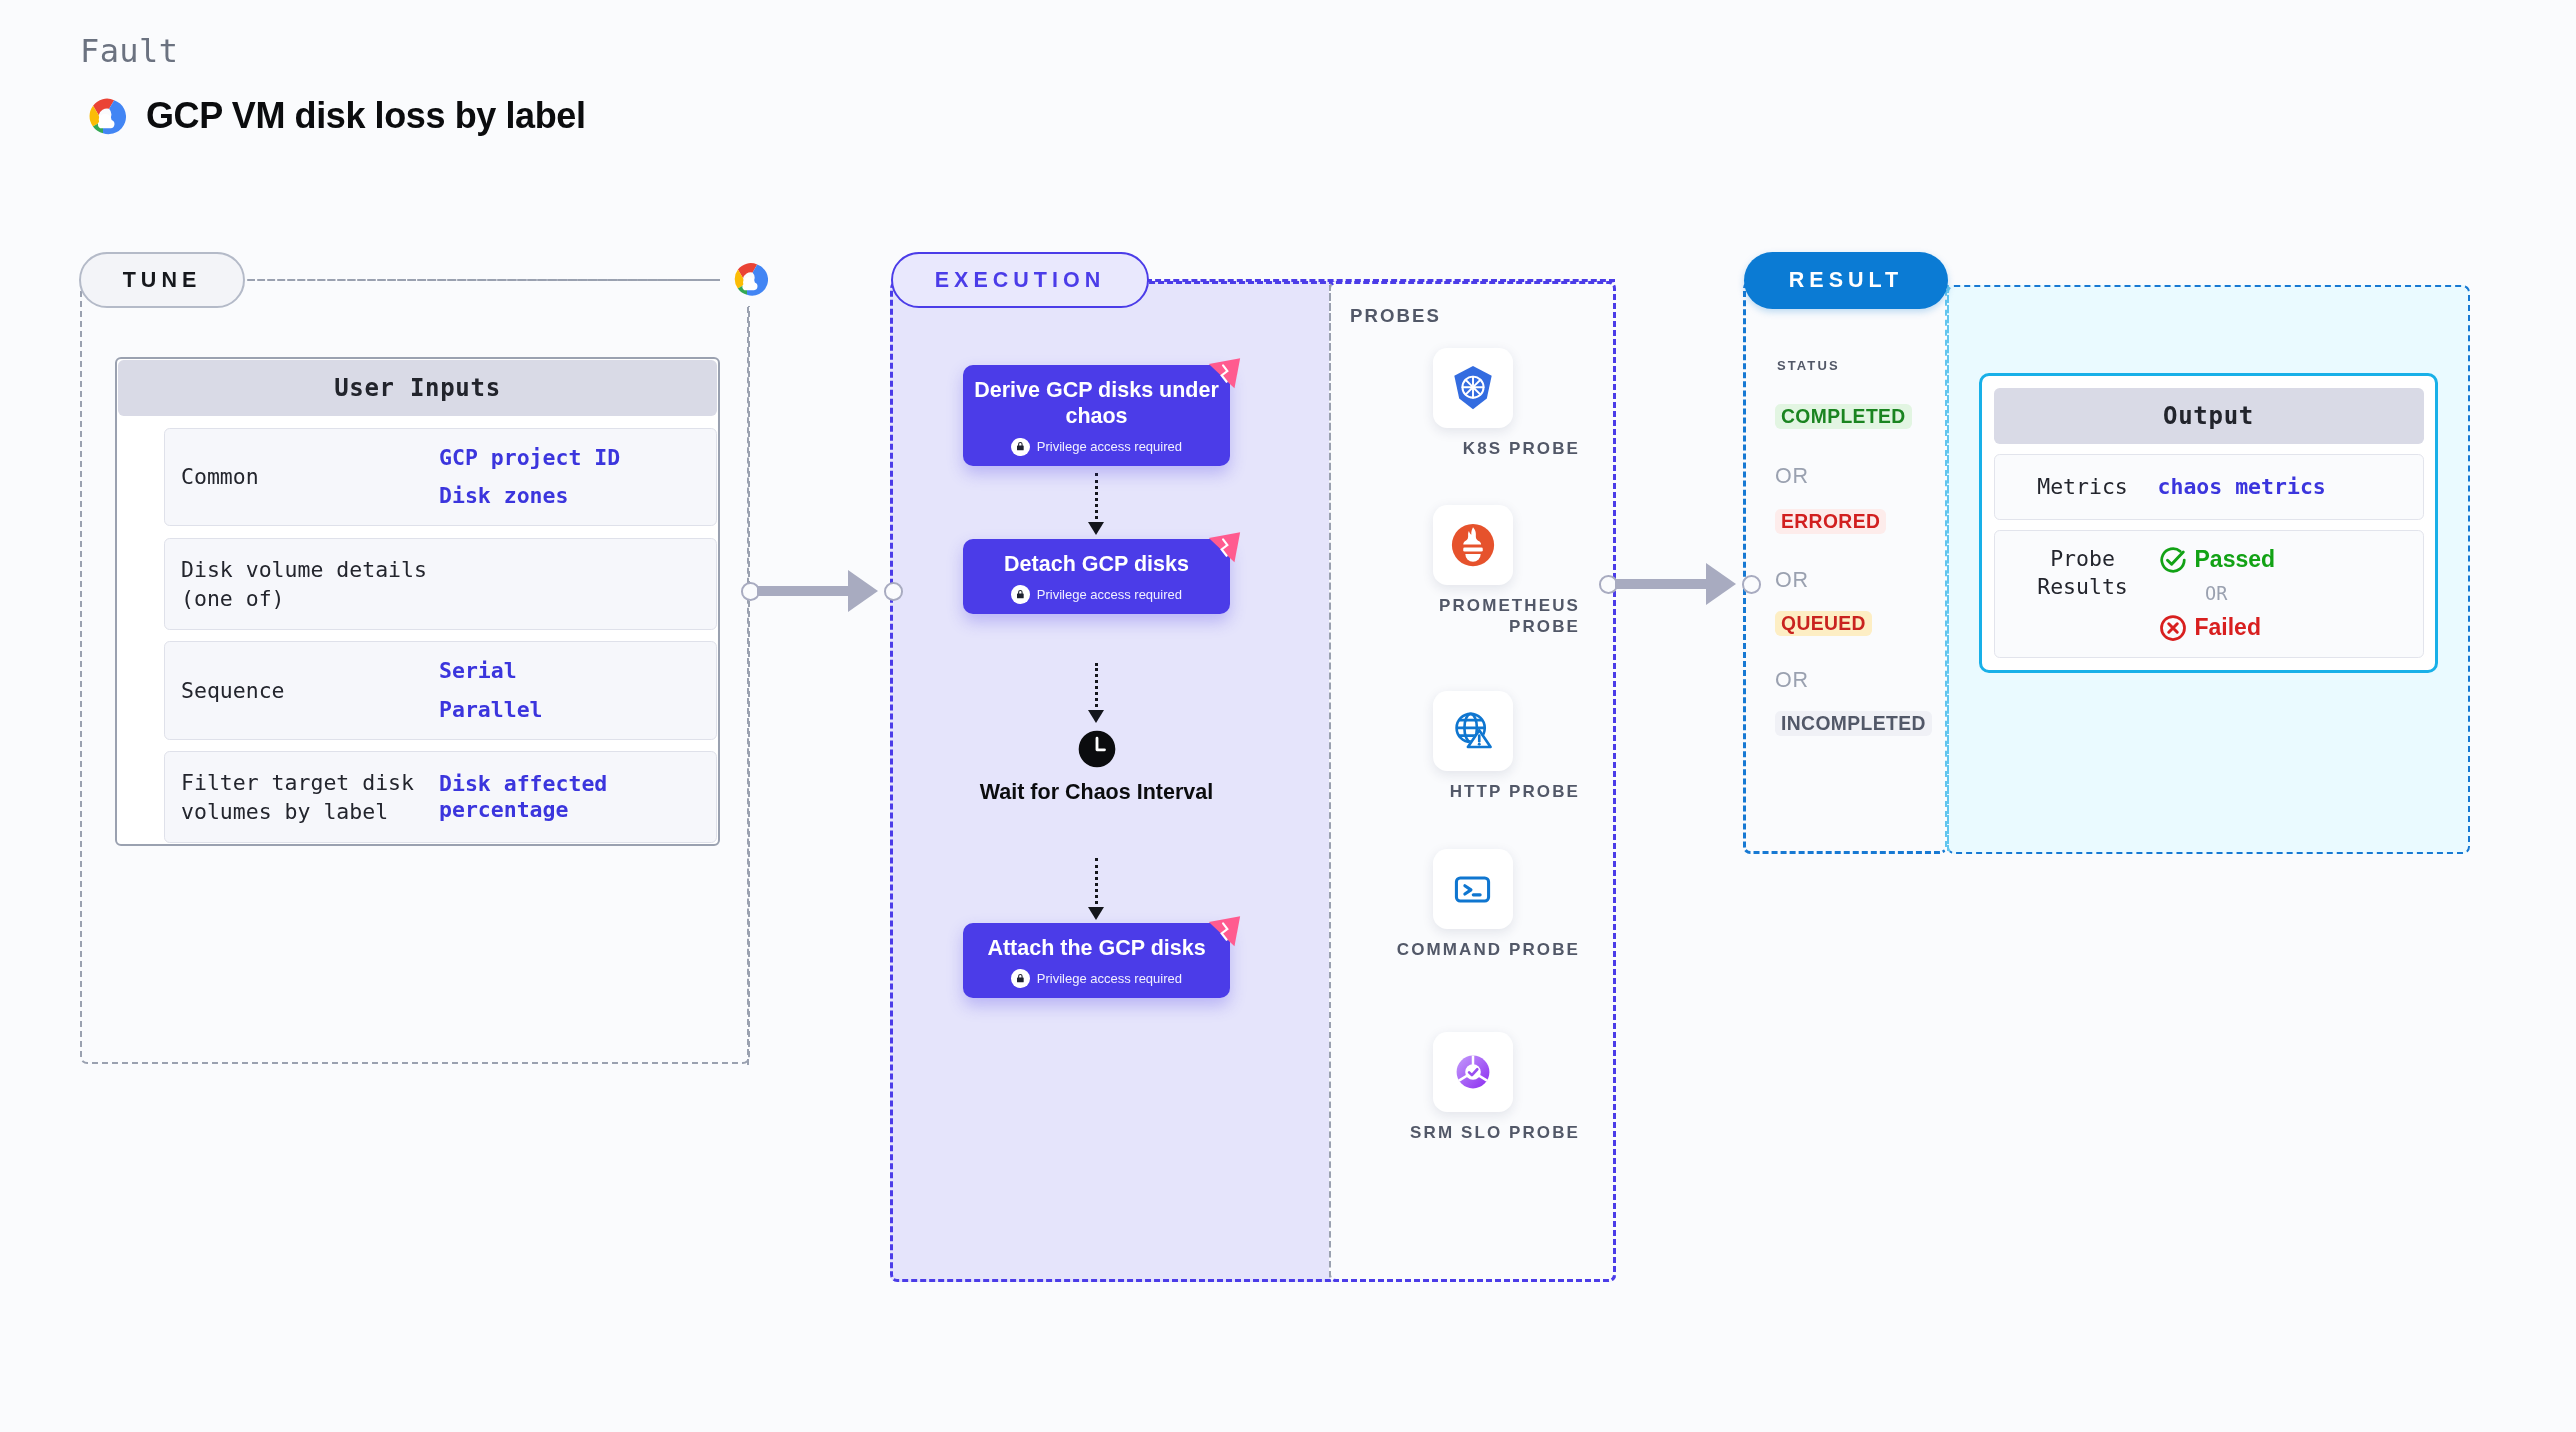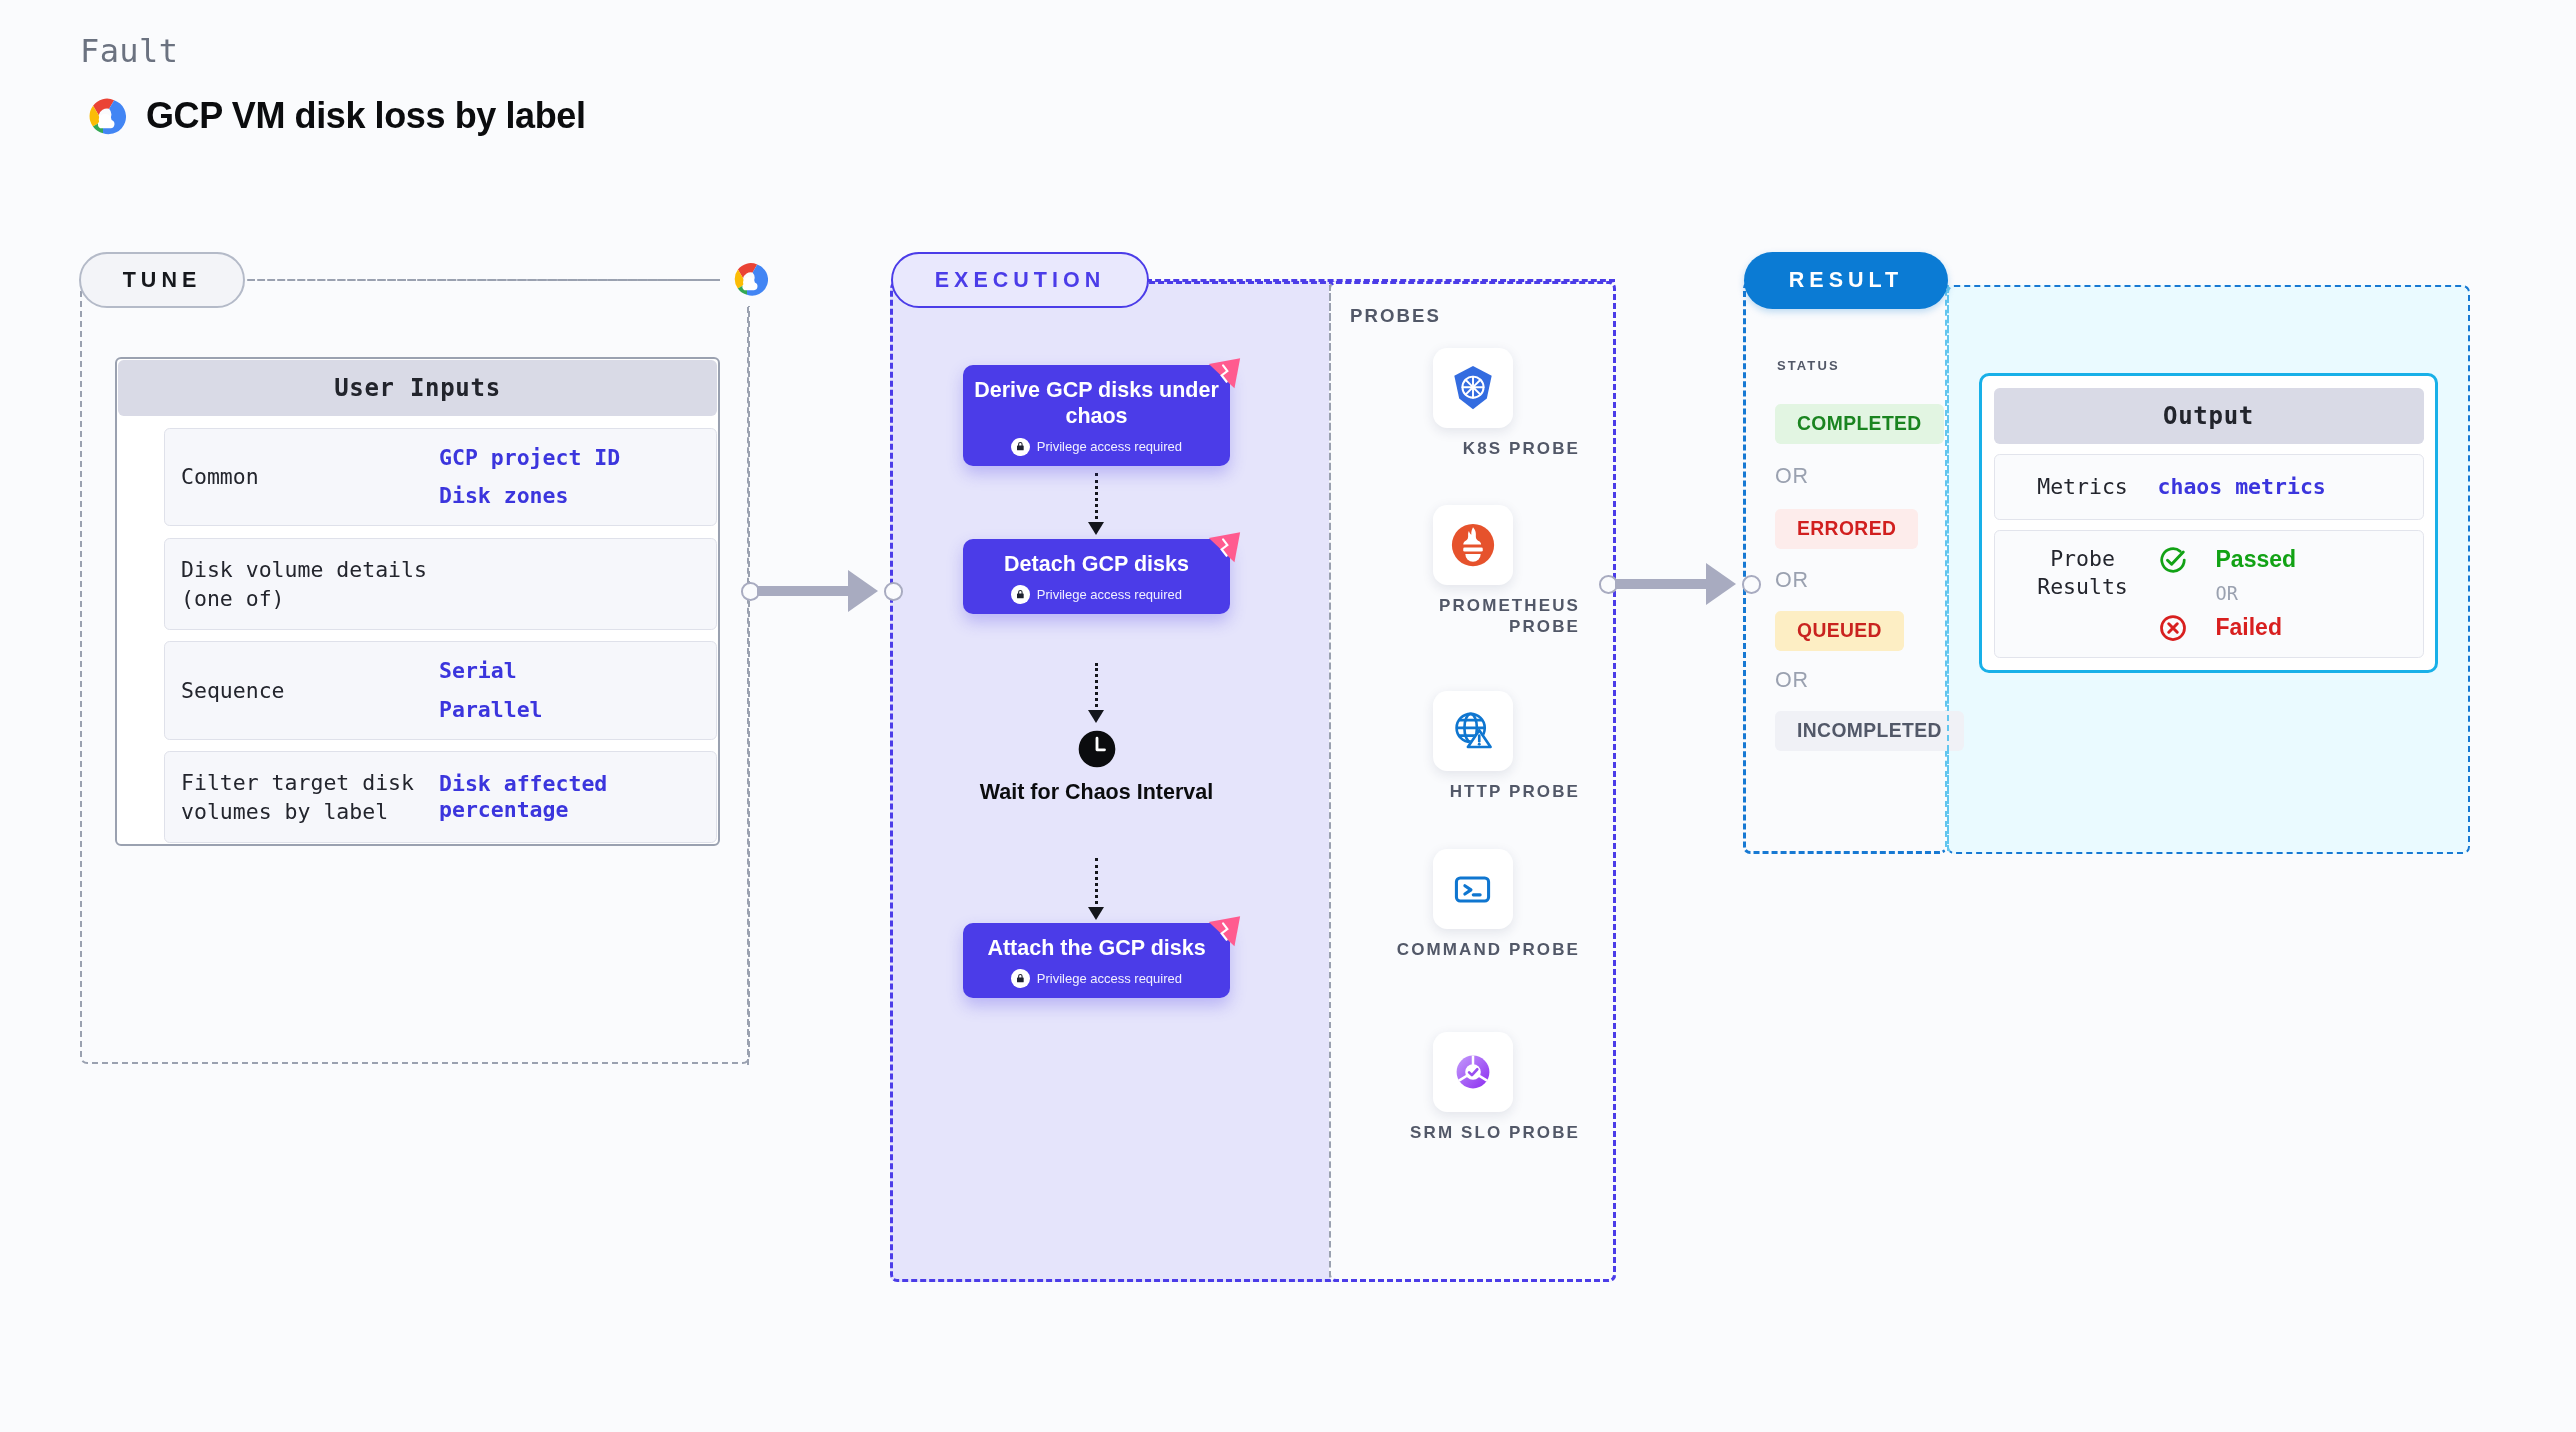--- a/index.html
+++ b/index.html
@@ -192,22 +192,22 @@
     margin-top: 10px; font-size: 17px; font-weight: 600; color: #525868;
     letter-spacing: 2.1px; line-height: 1.25;
   }
 
   
   .res-status-h {
     position: absolute; left: 1777px; top: 358px;
     font-size: 13px; font-weight: 700; color: #525868; letter-spacing: 2.1px;
   }
   .pill {
-    position: absolute; height: 40px; border-radius: 5.7px; display: flex;
-    align-items: center; justify-content: center; padding: 0 22px;
+    position: absolute; height: 25px; border-radius: 5.7px; display: flex;
+    align-items: center; justify-content: center; padding: 0 6px;
     font-size: 19.3px; font-weight: 700; letter-spacing: 0.4px;
   }
   .or-txt {
     position: absolute; font-size: 21.5px; color: #9aa1b0; font-weight: 400; letter-spacing: 0.7px;
   }
 
   
   .out-card {
     position: absolute; left: 1979px; top: 373px; width: 459px;
     border: 3.6px solid #18b0e8; border-radius: 10px; background: #ffffff; padding: 11.5px; text-align: center;
@@ -217,21 +217,21 @@
     background: #fafbfd; display: flex; align-items: center; padding: 14.3px 13px; min-height: 66px;
   }
   .out-row .k {
     width: 150px; flex: 0 0 150px;
     font-family: "DejaVu Sans Mono", monospace; font-size: 21.5px; color: #23252d; line-height: 1.3;
   }
   .out-row .v {
     font-family: "DejaVu Sans Mono", monospace; font-size: 21.5px; color: #3b35dd; font-weight: 700;
   }
   .pr-col { display: flex; flex-direction: column; gap: 8.6px; }
-  .pr-line { display: flex; align-items: center; gap: 28px; font-size: 23px; font-weight: 700; }
+  .pr-line { display: flex; align-items: center; gap: 7px; font-size: 23px; font-weight: 700; }
   .pr-or { font-family: "DejaVu Sans Mono", monospace; font-size: 18.6px; color: #9aa1b0; font-weight: 400; }
 </style>
 </head>
 <body>
 
 <div class="stage">
 
   <div class="hdr-fault">Fault</div>
   <div class="hdr-row">
     <span>

